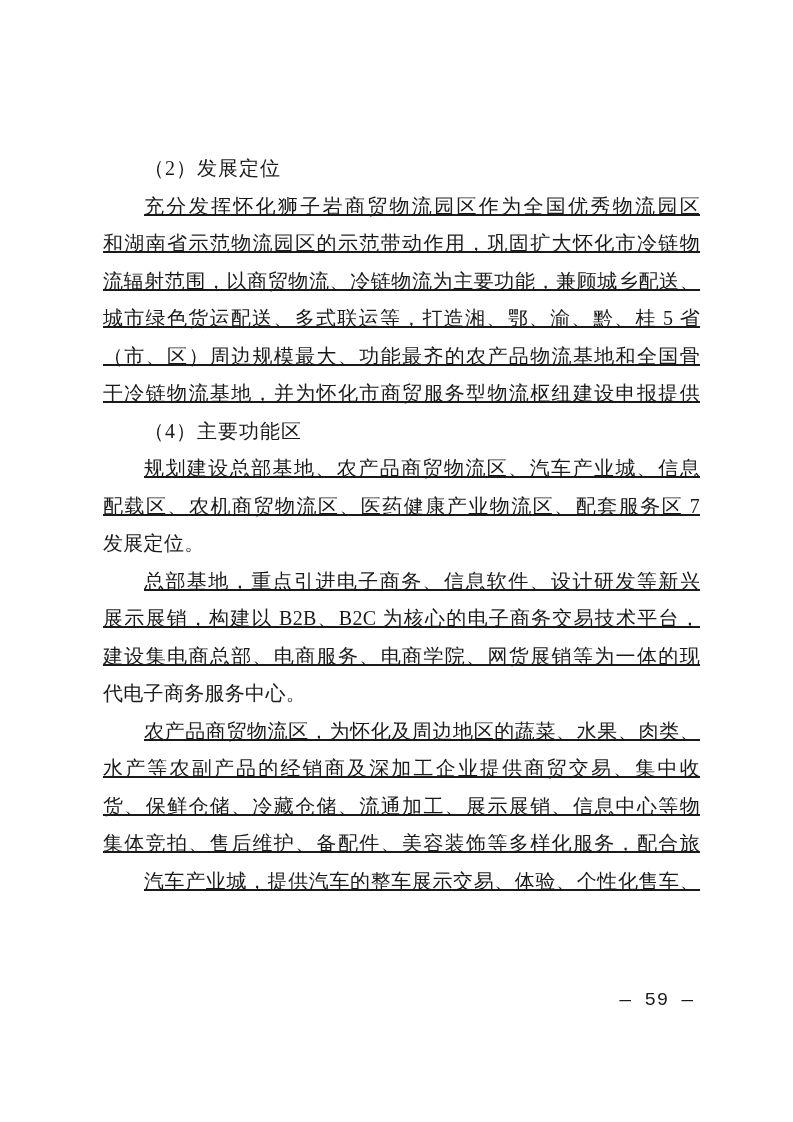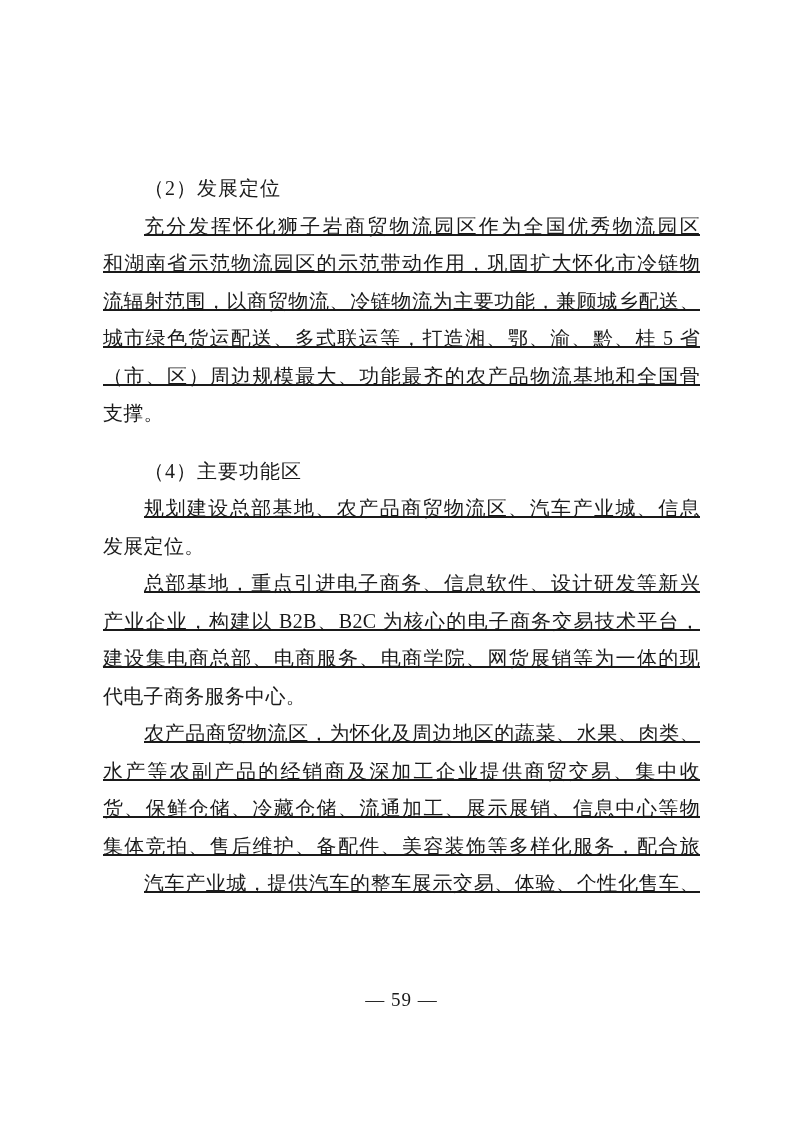--- a/index.html
+++ b/index.html
@@ -43,51 +43,52 @@
     text-align-last: justify;
     text-decoration: underline;
     -moz-text-align-last: justify;
   }
   .line.end {
     text-align: left;
     text-align-last: left;
   }
   .line.heading {
     letter-spacing: 1px;
-    margin-top: 20px;
   }
   .page-footer {
     position: absolute;
-    left: 103px;
+    left: 97px;
     top: 986px;
     width: 597px;
-    text-align: center;
+    text-align: right;
     font-size: 19px;
     line-height: 28px;
     color: #1a1a1a;
     letter-spacing: 1px;
+    font-family: Liberation Mono, monospace;
   }
 </style>
 </head>
 <body>
 
 <div class="page">
   <div class="doc-body">
       <div class="line indent end heading">（2）发展定位</div>
       <div class="line indent fill">充分发挥怀化狮子岩商贸物流园区作为全国优秀物流园区</div>
       <div class="line fill">和湖南省示范物流园区的示范带动作用，巩固扩大怀化市冷链物</div>
       <div class="line fill">流辐射范围，以商贸物流、冷链物流为主要功能，兼顾城乡配送、</div>
       <div class="line fill">城市绿色货运配送、多式联运等，打造湘、鄂、渝、黔、桂 5 省</div>
       <div class="line fill">（市、区）周边规模最大、功能最齐的农产品物流基地和全国骨</div>
-      <div class="line end">支撑。</div>
+      <div class="line fill">干冷链物流基地，并为怀化市商贸服务型物流枢纽建设申报提供</div>
       <div class="line indent end heading">（4）主要功能区</div>
       <div class="line indent fill">规划建设总部基地、农产品商贸物流区、汽车产业城、信息</div>
+      <div class="line fill">配载区、农机商贸物流区、医药健康产业物流区、配套服务区 7</div>
       <div class="line end">发展定位。</div>
       <div class="line indent fill">总部基地，重点引进电子商务、信息软件、设计研发等新兴</div>
-      <div class="line fill">产业企业，构建以 B2B、B2C 为核心的电子商务交易技术平台，</div>
+      <div class="line fill">展示展销，构建以 B2B、B2C 为核心的电子商务交易技术平台，</div>
       <div class="line fill">建设集电商总部、电商服务、电商学院、网货展销等为一体的现</div>
       <div class="line end">代电子商务服务中心。</div>
       <div class="line indent fill">农产品商贸物流区，为怀化及周边地区的蔬菜、水果、肉类、</div>
       <div class="line fill">水产等农副产品的经销商及深加工企业提供商贸交易、集中收</div>
       <div class="line fill">货、保鲜仓储、冷藏仓储、流通加工、展示展销、信息中心等物</div>
       <div class="line fill">集体竞拍、售后维护、备配件、美容装饰等多样化服务，配合旅</div>
       <div class="line indent fill">汽车产业城，提供汽车的整车展示交易、体验、个性化售车、</div>
     </div>
   <div class="page-footer">— 59 —</div>
 </div>

